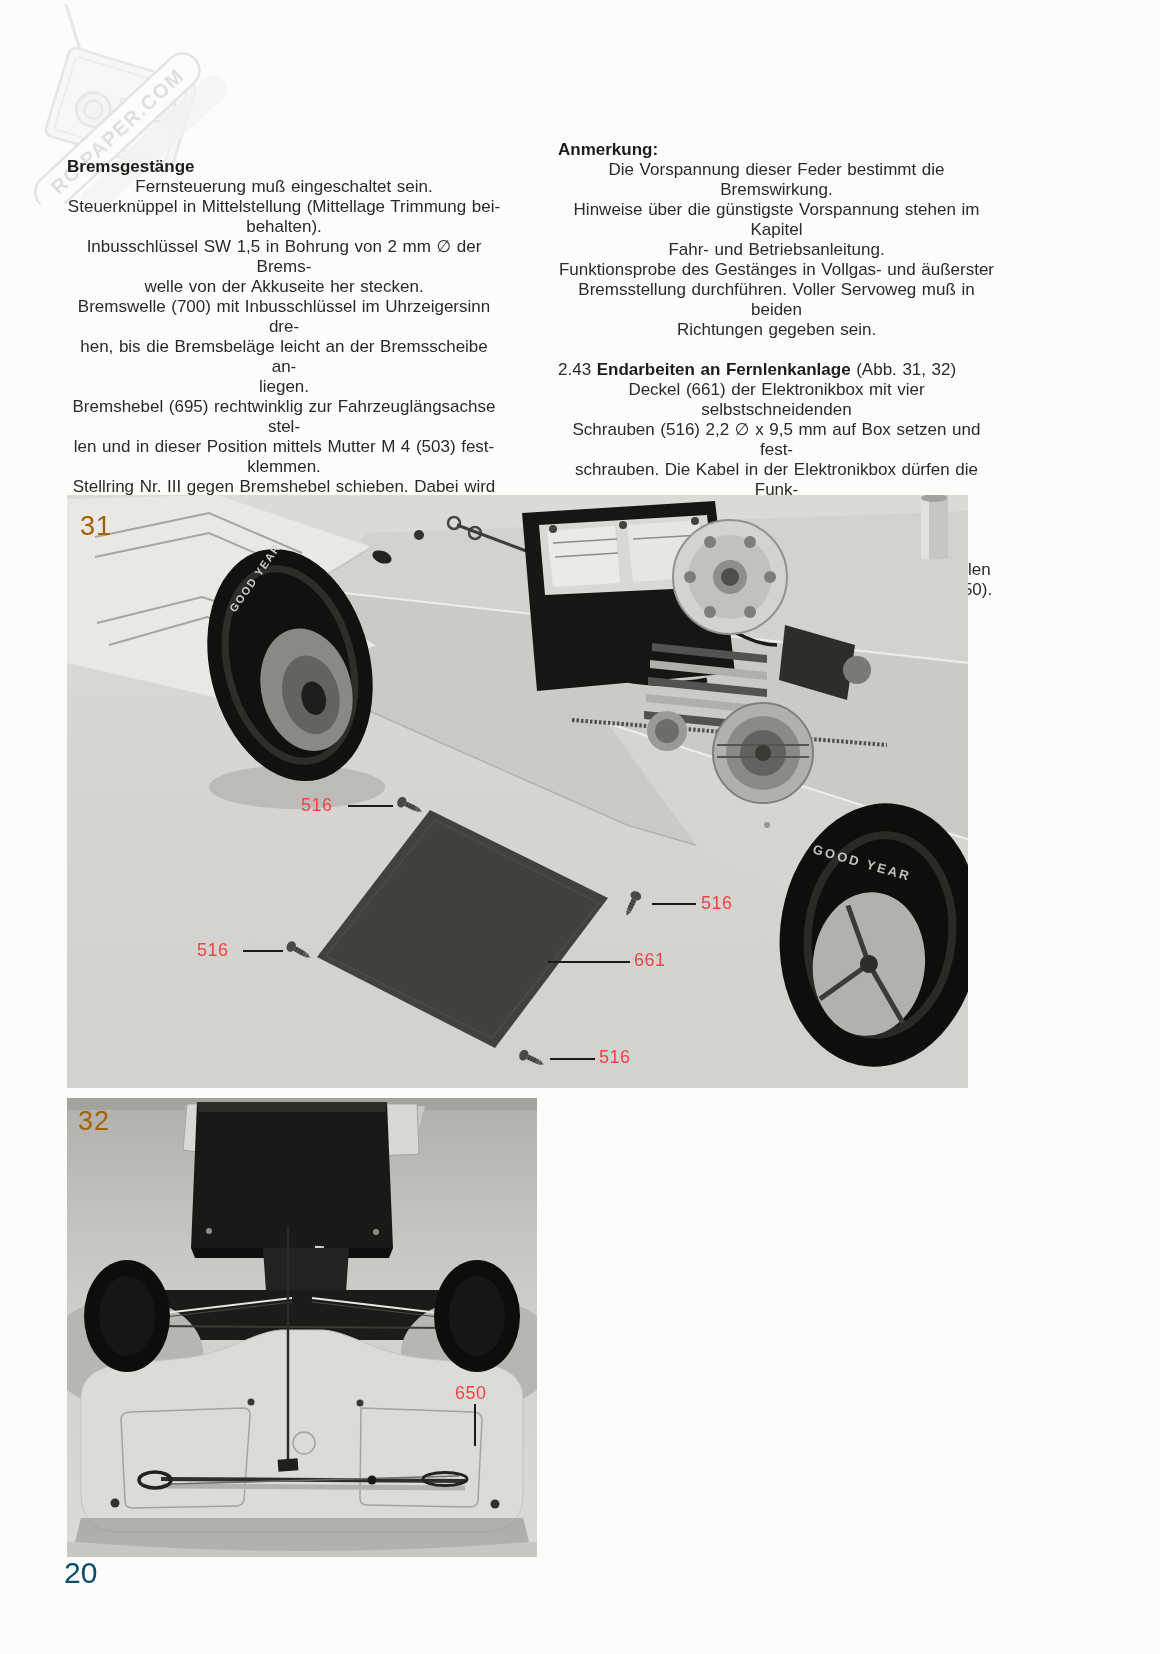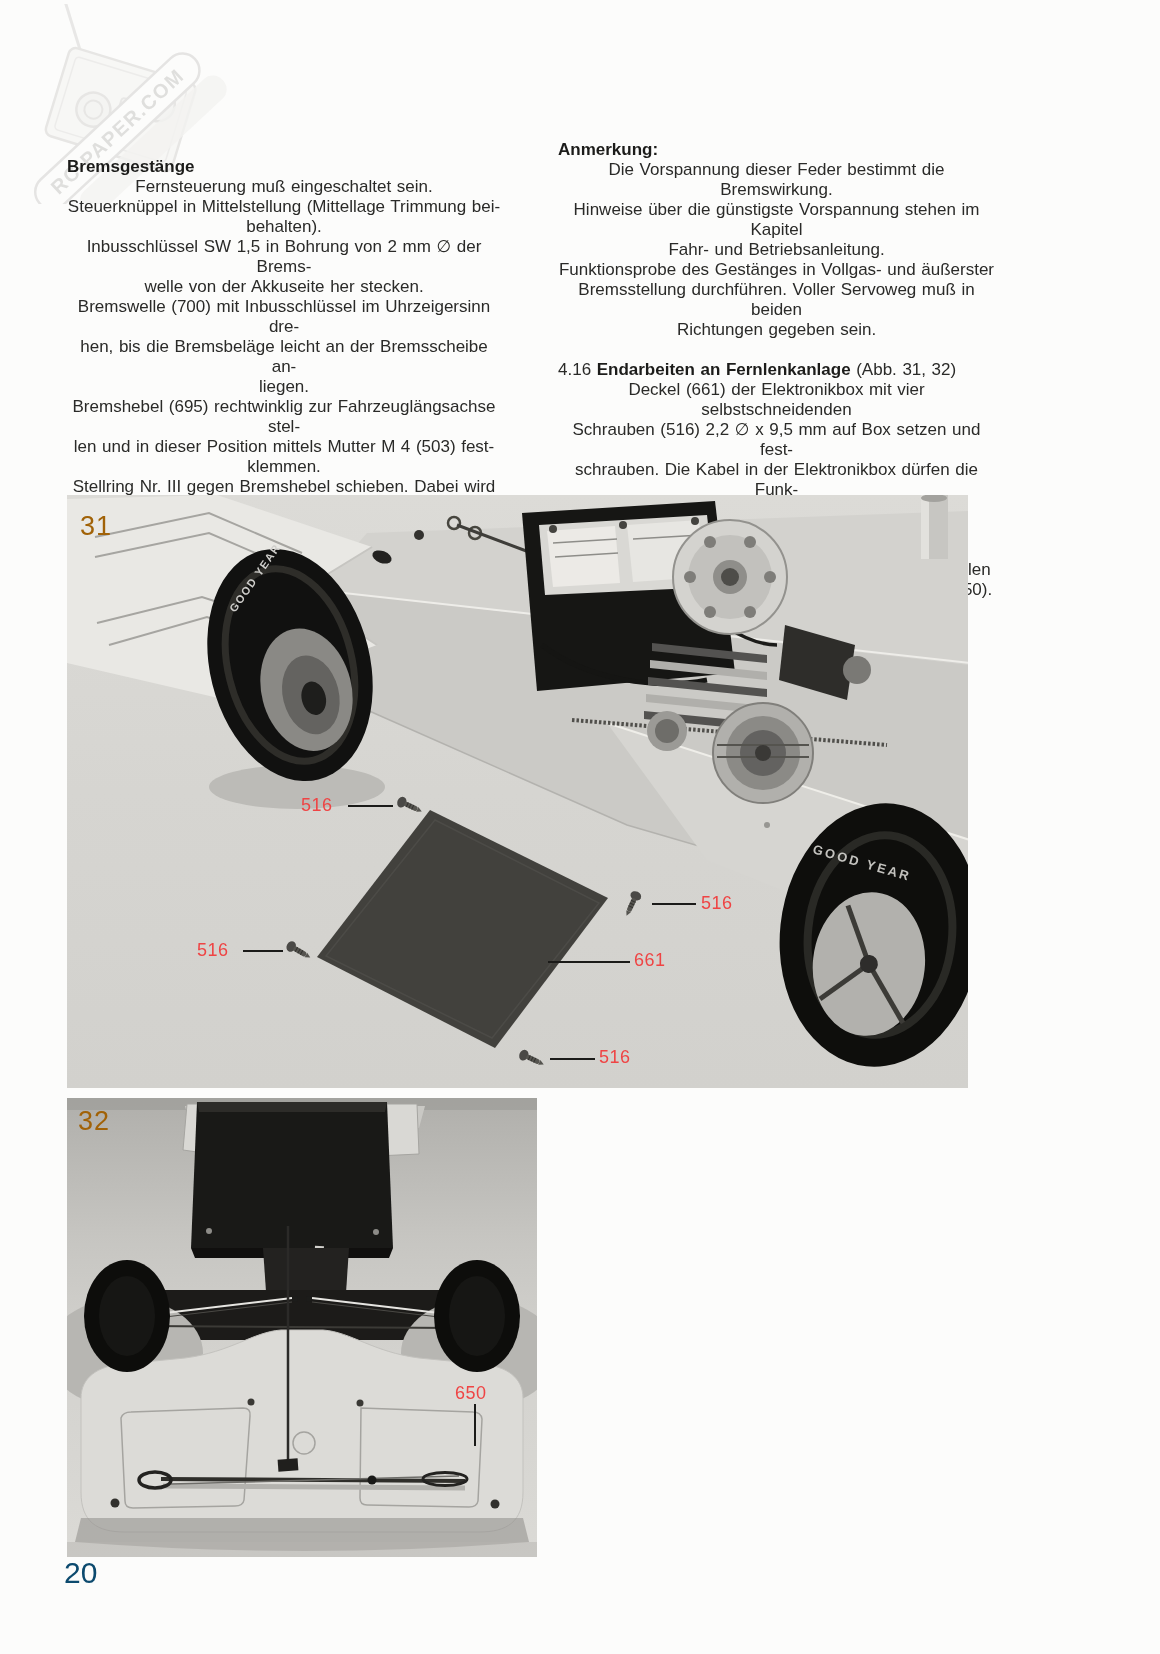--- a/index.html
+++ b/index.html
@@ -64,21 +64,21 @@
   </div>
 
   <div class="col" style="left:549px;top:140px;width:437px;margin-left:9px;">
     <div class="heading">Anmerkung:</div>
     <div class="body-text">Die Vorspannung dieser Feder bestimmt die Bremswirkung.
 Hinweise über die günstigste Vorspannung stehen im Kapitel
 Fahr- und Betriebsanleitung.
 Funktionsprobe des Gestänges in Vollgas- und äußerster
 Bremsstellung durchführen. Voller Servoweg muß in beiden
 Richtungen gegeben sein.</div>
-    <div class="section-line"><span>4.16 </span><span class="bold">Endarbeiten an Fernlenkanlage</span><span> (Abb. 31, 32)</span></div>
+    <div class="section-line"><span>2.43 </span><span class="bold">Endarbeiten an Fernlenkanlage</span><span> (Abb. 31, 32)</span></div>
     <div class="body-text">Deckel (661) der Elektronikbox mit vier selbstschneidenden
 Schrauben (516) 2,2 ∅ x 9,5 mm auf Box setzen und fest-
 schrauben. Die Kabel in der Elektronikbox dürfen die Funk-
 tion der Servos nicht behindern. Abb. 31 zeigt den Deckel
 mit Schrauben vor der Montage.
 Installation der Empfängerantenne mit drei Akkuschellen
 entsprechend Abbildung auf vorderem Rammbock (650).
 (Abb. 32)</div>
   </div>
 

